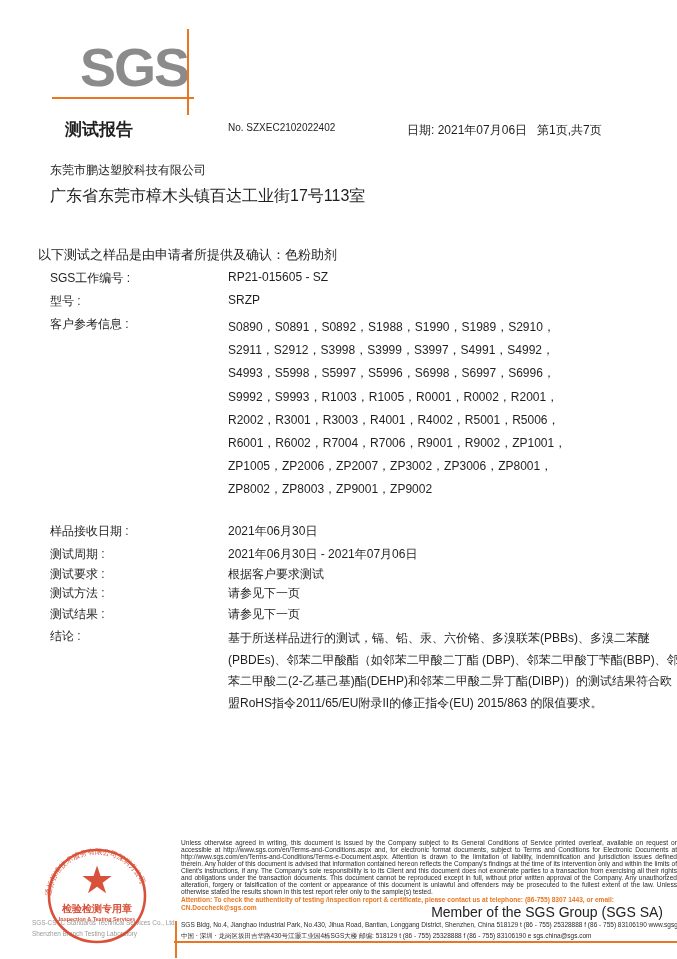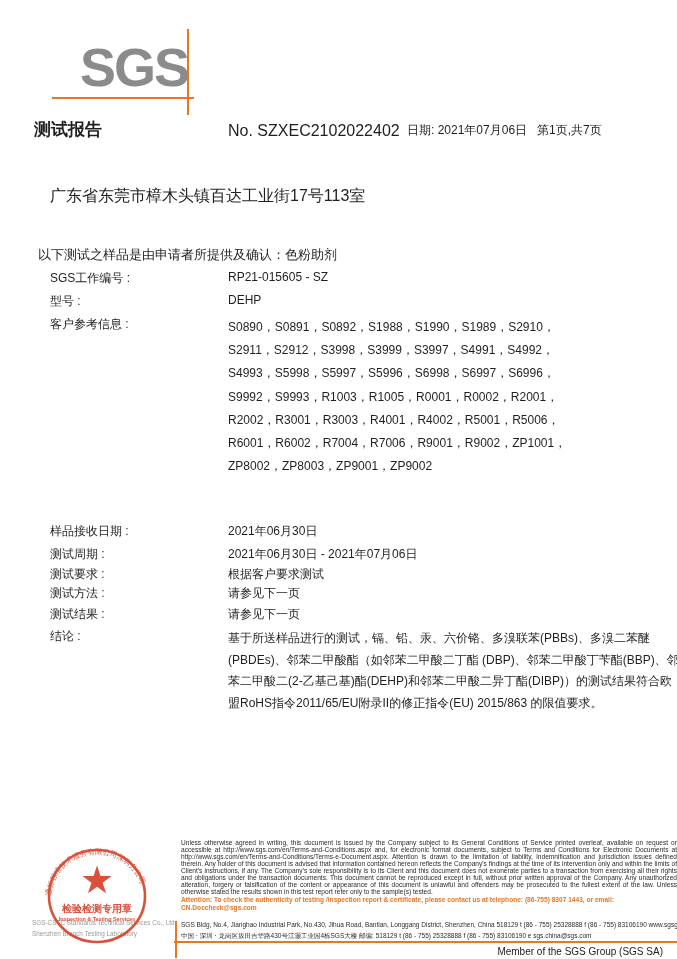--- a/index.html
+++ b/index.html
@@ -8,22 +8,22 @@
     font-family:"Liberation Sans", sans-serif; color:#1f1f1f; overflow:hidden;
   }
   
   .logo-text {
     position:absolute; left:80px; top:40px; font-size:54px; font-weight:bold;
     letter-spacing:-2px; color:#8b8b8b; line-height:1;
   }
   .logo-hline { position:absolute; left:52px; top:97px; width:142px; height:2px; background:#e87722; }
   .logo-vline { position:absolute; left:187px; top:29px; width:2px; height:86px; background:#e87722; }
   
-  .title     { position:absolute; left:34px;  top:118px; font-size:17px; font-weight:bold; }
-  .report-no { position:absolute; left:228px; top:122px; font-size:16px; }
+  .title     { position:absolute; left:65px;  top:118px; font-size:17px; font-weight:bold; }
+  .report-no { position:absolute; left:228px; top:122px; font-size:10px; }
   .date      { position:absolute; left:407px; top:122px; font-size:12px;text-align:right; }
   .pageinfo  { position:absolute; left:537px; top:122px; font-size:12px; }
   
   .company { position:absolute; left:50px; top:162px; font-size:12px; }
   .address { position:absolute; left:50px; top:186px; font-size:16px; }
   .statement { position:absolute; left:38px; top:246px; font-size:13px; }
   
   .frow { position:absolute; left:0; width:677px; font-size:12px; }
   .frow .lbl { position:absolute; left:50px; top:0;text-align:center; }
   .frow .val { position:absolute; left:228px; top:0; }
@@ -39,62 +39,64 @@
     font-size:6.6px; line-height:7.05px; text-align:justify; color:#2b2b2b;
   }
   .attention {
     margin-top:1px; color:#e87722; font-weight:bold; text-align:left;
     font-size:6.6px; line-height:7.3px;
   }
   .addr-block { position:absolute; left:181px; top:920px; width:496px; color:#2b2b2b; }
   .addr-block div { font-size:6.5px; line-height:10.5px; white-space:nowrap; overflow:hidden; }
   .footer-hline { position:absolute; left:174px; top:941px; width:503px; height:2px; background:#e87722; }
   .footer-vline { position:absolute; left:175px; top:921px; width:2px; height:37px; background:#e87722; }
-  .member { position:absolute; right:14px; top:946px; font-size:10px; color:#222; }
+  .member { position:absolute; right:14px; top:904px; font-size:14px; color:#222; }
   .stamp-company { position:absolute; left:32px; top:917px; width:190px; z-index:2;
     font-size:6.4px; line-height:11px; color:#9a9a9a; }
   .stamp-svg { position:absolute; left:40px; top:845px; width:130px; height:110px; z-index:3; opacity:0.92; }
 </style>
 </head>
 <body>
 
 <div class="page">
 
   <div>
     <div class="logo-text">SGS</div>
     <div class="logo-hline"></div>
     <div class="logo-vline"></div>
   </div>
 
   <div class="title">测试报告</div>
   <div class="report-no">No. SZXEC2102022402</div>
   <div class="date">日期: 2021年07月06日</div>
   <div class="pageinfo">第1页,共7页</div>
 
+  <div class="company">东莞市鹏达塑胶科技有限公司</div>
   <div class="address">广东省东莞市樟木头镇百达工业街17号113室</div>
 
   <div class="statement">以下测试之样品是由申请者所提供及确认：色粉助剂</div>
 
   <div class="frow r1">
     <span class="lbl">SGS工作编号 :</span>
     <span class="val">RP21-015605 - SZ</span>
   </div>
   <div class="frow r2">
     <span class="lbl">型号 :</span>
-    <span class="val">DEHP</span>
+    <span class="val">SRZP</span>
   </div>
   <div class="frow r3">
     <span class="lbl">客户参考信息 :</span>
     <span class="val ref-lines">
       <div>S0890，S0891，S0892，S1988，S1990，S1989，S2910，</div>
       <div>S2911，S2912，S3998，S3999，S3997，S4991，S4992，</div>
       <div>S4993，S5998，S5997，S5996，S6998，S6997，S6996，</div>
       <div>S9992，S9993，R1003，R1005，R0001，R0002，R2001，</div>
       <div>R2002，R3001，R3003，R4001，R4002，R5001，R5006，</div>
       <div>R6001，R6002，R7004，R7006，R9001，R9002，ZP1001，</div>
+      <div>ZP1005，ZP2006，ZP2007，ZP3002，ZP3006，ZP8001，</div>
       <div>ZP8002，ZP8003，ZP9001，ZP9002</div>
     </span>
   </div>
   <div class="frow r4">
     <span class="lbl">样品接收日期 :</span>
     <span class="val">2021年06月30日</span>
   </div>
   <div class="frow r5">
     <span class="lbl">测试周期 :</span>
     <span class="val">2021年06月30日 - 2021年07月06日</span>

